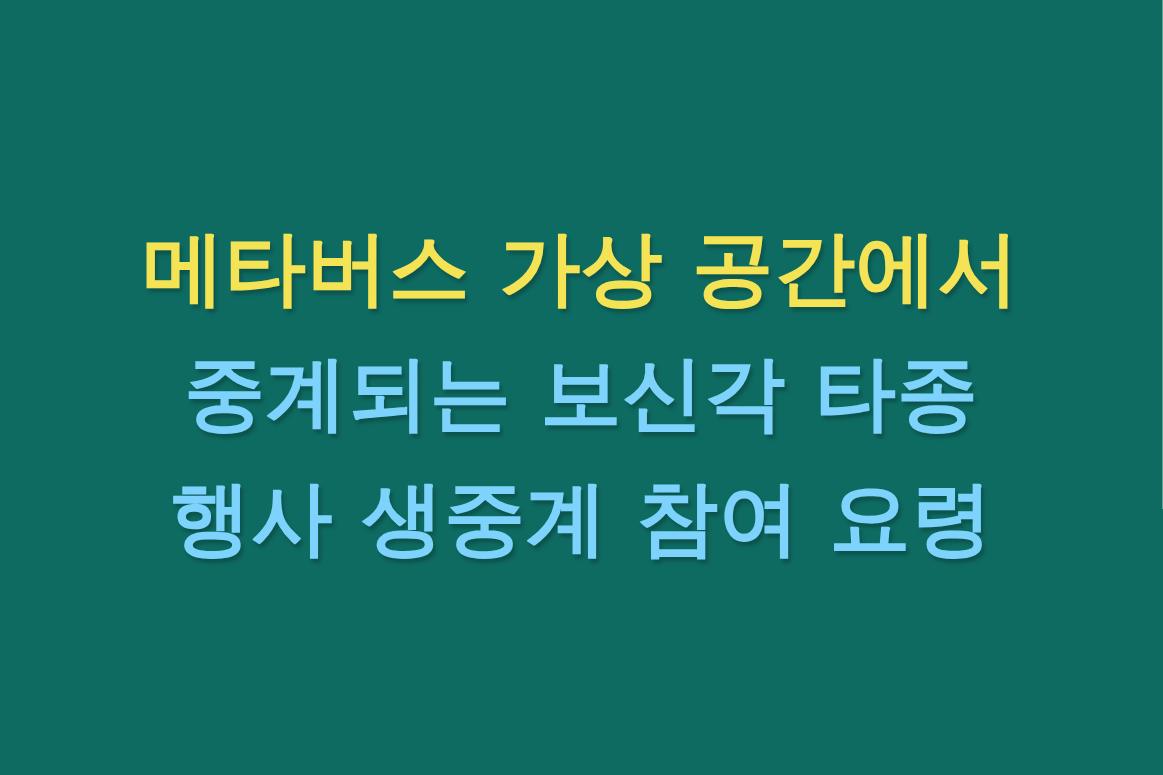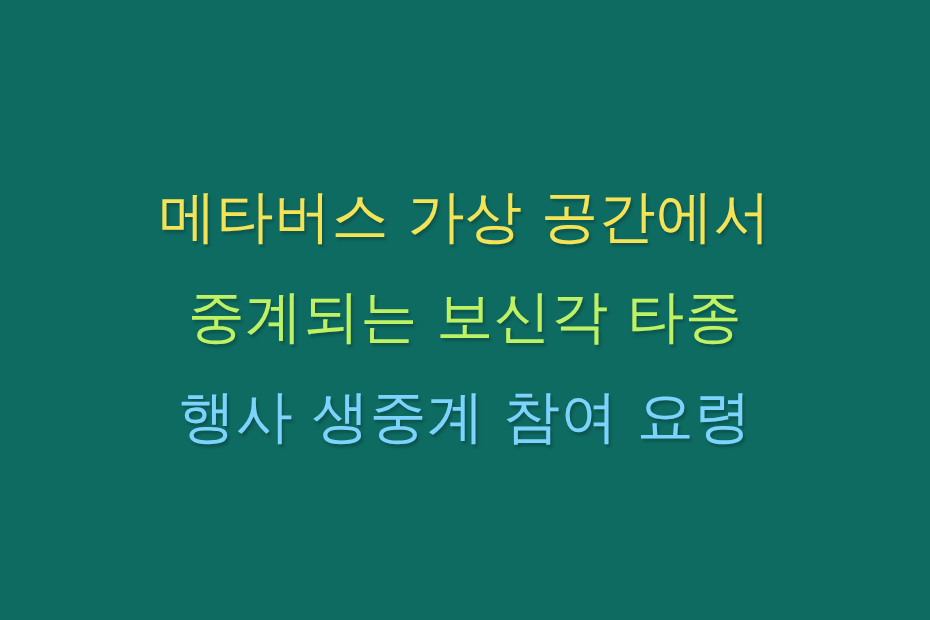--- a/index.html
+++ b/index.html
@@ -38,33 +38,33 @@
     justify-content: center;
     text-align: center;
     padding: 0 24px;
     box-sizing: border-box;
   }
 
   .headline-line {
     display: block;
     color: #f5e356;
     font-family: "DejaVu Sans", "Liberation Sans", sans-serif;
-    font-weight: 400;
-    font-size: 57px;
+    font-weight: 700;
+    font-size: 65px;
     line-height: 100px;
     letter-spacing: 0.5px;
     white-space: nowrap;
     text-shadow: 2px 3px 3px rgba(0, 0, 0, 0.22);
     -webkit-font-smoothing: antialiased;
   }
 </style>
 </head>
 <body>
 
 <div id="banner" style="background: rgb(14, 107, 98);">
 
   <div id="headline">
     <span class="headline-line" style="color: rgb(245, 227, 86);">메타버스 가상 공간에서</span>
-    <span class="headline-line" style="color: #bef264;">중계되는 보신각 타종</span>
+    <span class="headline-line" style="color: #7dd3fc;">중계되는 보신각 타종</span>
     <span class="headline-line" style="color: #7dd3fc;">행사 생중계 참여 요령</span>
   </div>
 
 </div>
 
 </body></html>

